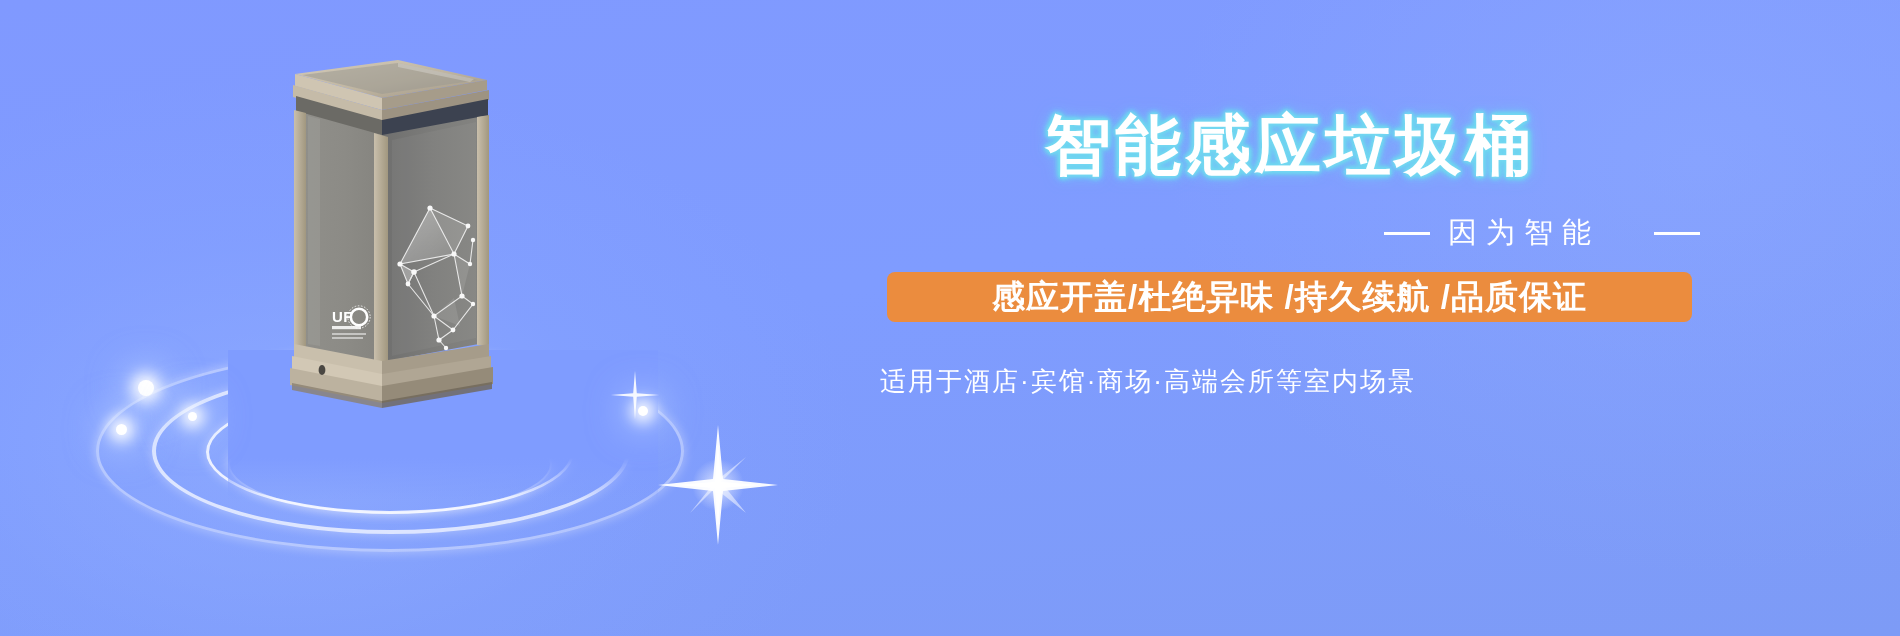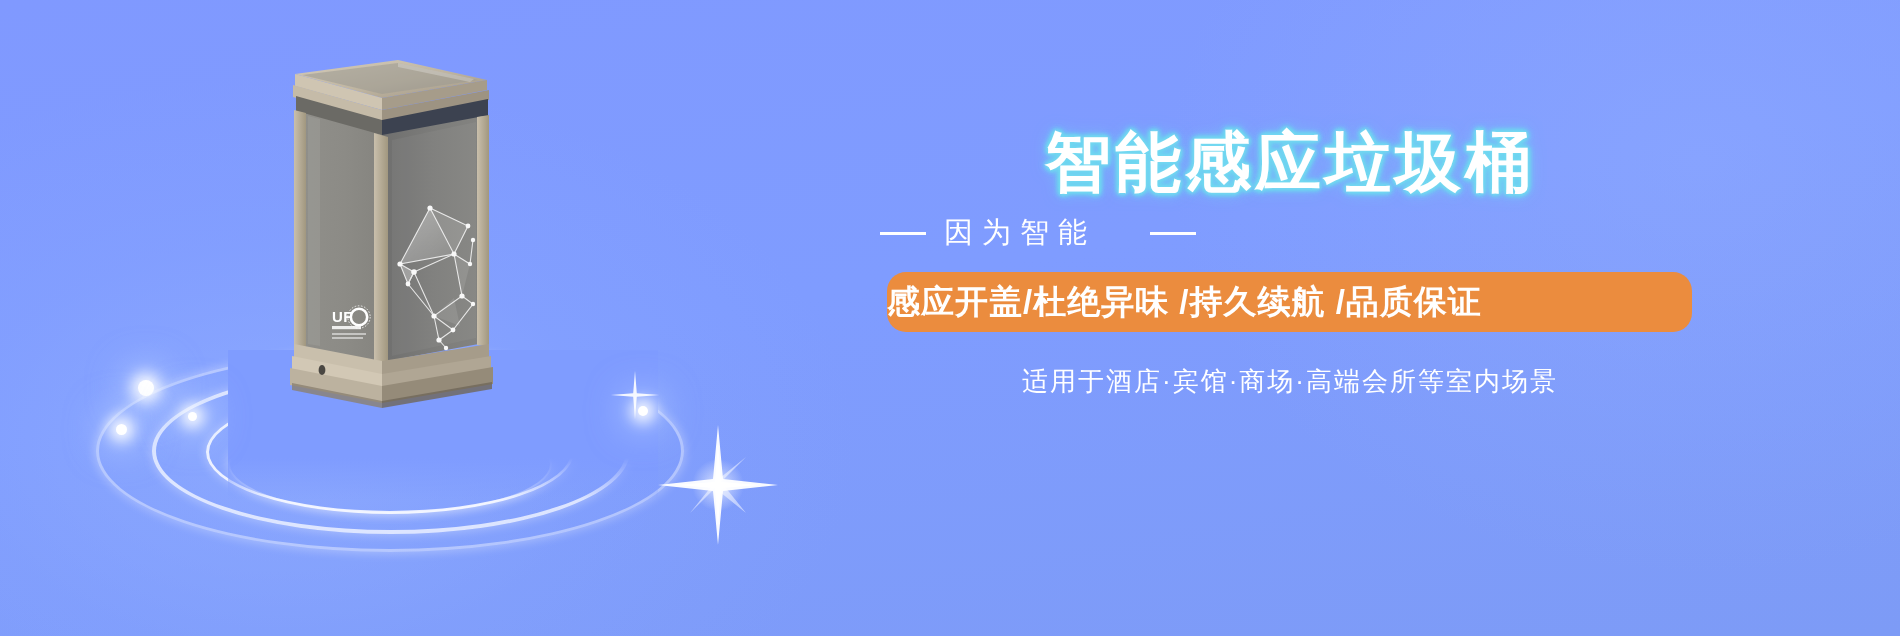--- a/index.html
+++ b/index.html
@@ -137,31 +137,30 @@
     line-height: 1;
     white-space: nowrap;
     text-shadow:
        0 0 3px #79dbf2,
        0 0 7px #6fd6f0,
        2px 0 5px #6fd6f0,
       -2px 0 5px #6fd6f0,
        0 2px 5px #6fd6f0,
        0 -2px 5px #6fd6f0,
        0 0 16px rgba(110,214,240,0.85);
-    margin-top: 17px;
   }
 
   .subline {
     position: absolute;
     left: 0;
     top: 213px;
     width: 820px;
     display: flex;
     align-items: center;
-    justify-content: flex-start;
+    justify-content: flex-end;
     gap: 18px;
     white-space: nowrap;
   }
   .subline .dash {
     display: block;
     width: 46px;
     height: 3px;
     background: #ffffff;
     flex: none;
   }
@@ -171,41 +170,41 @@
     letter-spacing: 9px;
     font-weight: normal;
   }
   .subline .sub-gap { display: inline-block; width: 18px; }
 
   .badge {
     position: absolute;
     left: 7px;
     top: 272px;
     width: 805px;
-    height: 60px;
+    height: 50px;
     background: #eb8c3e;
-    border-radius: 19px;
+    border-radius: 8px;
     display: flex;
     align-items: center;
-    justify-content: flex-start;
+    justify-content: center;
   }
   .badge-text {
     font-size: 33px;
     font-weight: bold;
     color: #ffffff;
     letter-spacing: 1px;
     white-space: nowrap;
   }
 
   .scene-line {
     position: absolute;
     left: 0;
     top: 364px;
     width: 820px;
-    text-align: center;
+    text-align: left;
     font-size: 26px;
     color: #ffffff;
     letter-spacing: 2px;
     white-space: nowrap;
   }
 </style>
 </head>
 <body>
 
 <div class="banner">

